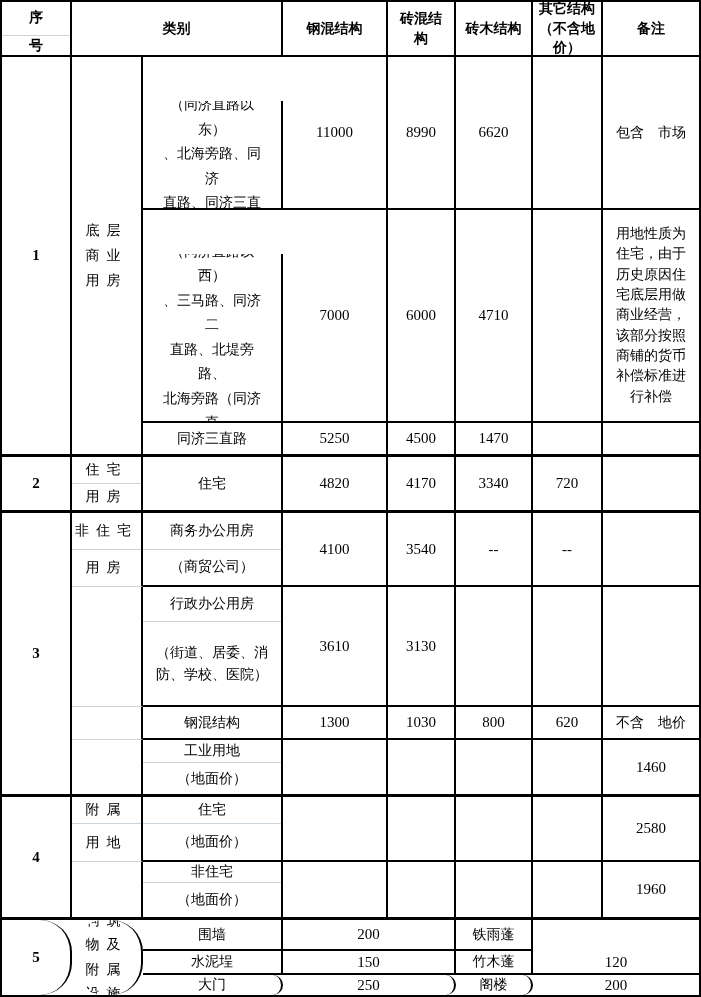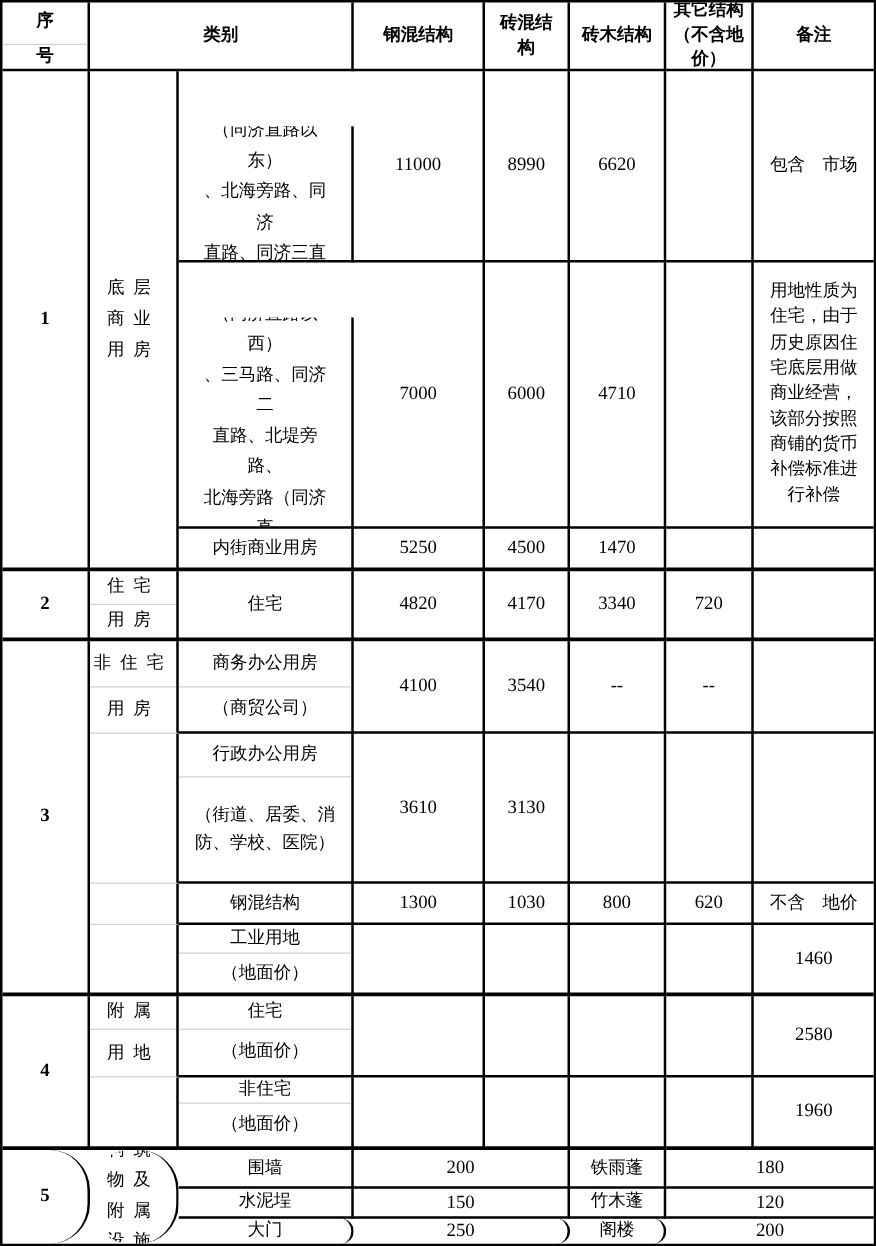--- a/index.html
+++ b/index.html
@@ -81,21 +81,21 @@
     <div class="c nbr prewrap rmk" style="grid-column:8;grid-row:3">用地性质为
 住宅，由于
 历史原因住
 宅底层用做
 商业经营，
 该部分按照
 商铺的货币
 补偿标准进
 行补偿</div>
 
-    <div class="c major" style="grid-column:3;grid-row:4">内街商业用房</div>
+    <div class="c major" style="grid-column:3;grid-row:4">同济三直路</div>
     <div class="c num major" style="grid-column:4;grid-row:4">5250</div>
     <div class="c num major" style="grid-column:5;grid-row:4">4500</div>
     <div class="c num major" style="grid-column:6;grid-row:4">1470</div>
     <div class="c major" style="grid-column:7;grid-row:4"></div>
     <div class="c major nbr" style="grid-column:8;grid-row:4"></div>
 
     <div class="c bold num major" style="grid-column:1;grid-row:5">2</div>
     <div class="c ls vsplit major" style="grid-column:2;grid-row:5">
       <div>住宅</div>
       <div>用房</div>
@@ -180,21 +180,20 @@
     <div class="c major" style="grid-column:6;grid-row:11"></div>
     <div class="c major" style="grid-column:7;grid-row:11"></div>
     <div class="c num major nbr" style="grid-column:8;grid-row:11">1960</div>
 
     <div class="c bold num nbb" style="grid-column:1;grid-row:12/15">5</div>
     <div class="c ls nbb" style="grid-column:2;grid-row:12/15;line-height:1.75">构筑物及附属设施</div>
 
     <div class="c" style="grid-column:3;grid-row:12">围墙</div>
     <div class="c num" style="grid-column:4/6;grid-row:12">200</div>
     <div class="c" style="grid-column:6;grid-row:12">铁雨蓬</div>
-    <div class="c num nbr" style="grid-column:7/9;grid-row:12">180</div>
 
     <div class="c" style="grid-column:3;grid-row:13">水泥埕</div>
     <div class="c num" style="grid-column:4/6;grid-row:13">150</div>
     <div class="c" style="grid-column:6;grid-row:13">竹木蓬</div>
     <div class="c num nbr" style="grid-column:7/9;grid-row:13">120</div>
 
     <div class="c nbb" style="grid-column:3;grid-row:14">大门</div>
     <div class="c num nbb" style="grid-column:4/6;grid-row:14">250</div>
     <div class="c nbb" style="grid-column:6;grid-row:14">阁楼</div>
     <div class="c num nbb nbr" style="grid-column:7/9;grid-row:14">200</div>

